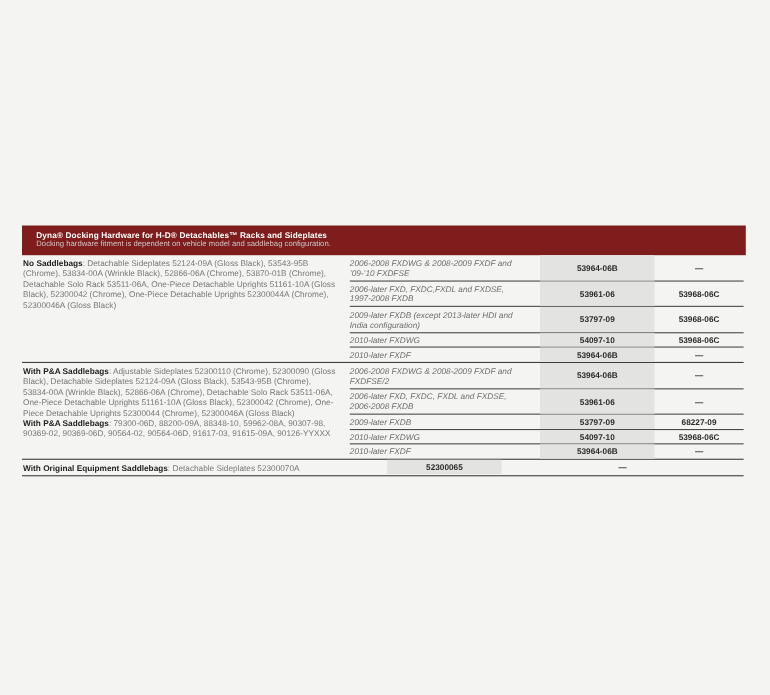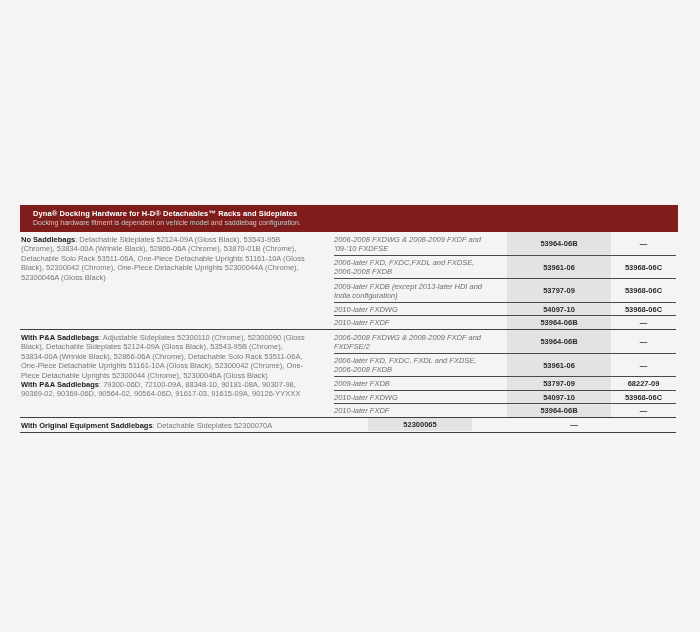--- a/index.html
+++ b/index.html
@@ -30,21 +30,20 @@
   }
   
   .tbl{
     position:absolute;left:20px;top:232px;
     width:656px;
   }
   .grp{
     display:flex;
     border-bottom:1px solid #3f3f3e;
     align-items:stretch;
-    gap:16px;
   }
   .desc{
     width:298px;box-sizing:border-box;
     padding:3px 10px 2px 1px;
     font-size:7.5px;line-height:9.4px;color:#79797 6;
     color:#787876;
   }
   .desc .seg{display:block;}
   .desc b{color:#1d1d1b;}
   .rows{
@@ -89,21 +88,21 @@
         <div class="desc">
           <span class="seg"><b>No Saddlebags</b><span>: Detachable Sideplates 52124-09A (Gloss Black), 53543-95B (Chrome), 53834-00A (Wrinkle Black), 52866-06A (Chrome), 53870-01B (Chrome), Detachable Solo Rack 53511-06A, One-Piece Detachable Uprights 51161-10A (Gloss Black), 52300042 (Chrome), One-Piece Detachable Uprights 52300044A (Chrome), 52300046A (Gloss Black)</span></span>
         </div>
         <div class="rows">
           <div class="row" style="height: 24px; border-bottom-color: rgb(74, 74, 73);">
             <div class="model">2006-2008 FXDWG &amp; 2008-2009 FXDF and ’09-’10 FXDFSE</div>
             <div class="part" style="background: rgb(227, 227, 225);">53964-06B</div>
             <div class="alt">—</div>
           </div>
           <div class="row" style="height: 23px; border-bottom-color: rgb(74, 74, 73);">
-            <div class="model">2006-later FXD, FXDC,FXDL and FXDSE, 2006-2008 FXDB</div>
+            <div class="model">2006-later FXD, FXDC,FXDL and FXDSE, 1997-2008 FXDB</div>
             <div class="part" style="background: rgb(227, 227, 225);">53961-06</div>
             <div class="alt">53968-06C</div>
           </div>
           <div class="row" style="height: 24px; border-bottom-color: rgb(74, 74, 73);">
             <div class="model">2009-later FXDB (except 2013-later HDI and India configuration)</div>
             <div class="part" style="background: rgb(227, 227, 225);">53797-09</div>
             <div class="alt">53968-06C</div>
           </div>
           <div class="row" style="height: 13px; border-bottom-color: rgb(74, 74, 73);">
             <div class="model">2010-later FXDWG</div>
@@ -113,21 +112,21 @@
           <div class="row" style="height: 13px; border-bottom-color: rgb(74, 74, 73);">
             <div class="model">2010-later FXDF</div>
             <div class="part" style="background: rgb(227, 227, 225);">53964-06B</div>
             <div class="alt">—</div>
           </div>
         </div>
       </div>
       <div class="grp" style="border-bottom-color: rgb(63, 63, 62);">
         <div class="desc">
           <span class="seg"><b>With P&amp;A Saddlebags</b><span>: Adjustable Sideplates 52300110 (Chrome), 52300090 (Gloss Black), Detachable Sideplates 52124-09A (Gloss Black), 53543-95B (Chrome), 53834-00A (Wrinkle Black), 52866-06A (Chrome), Detachable Solo Rack 53511-06A, One-Piece Detachable Uprights 51161-10A (Gloss Black), 52300042 (Chrome), One-Piece Detachable Uprights 52300044 (Chrome), 52300046A (Gloss Black)</span></span>
-          <span class="seg"><b>With P&amp;A Saddlebags</b><span>: 79300-06D, 72100-09A, 88348-10, 90181-08A, 90307-98, 90369-02, 90369-06D, 90564-02, 90564-06D, 91617-03, 91615-09A, 90126-YYXXX</span></span>
+          <span class="seg"><b>With P&amp;A Saddlebags</b><span>: 79300-06D, 88200-09A, 88348-10, 59962-08A, 90307-98, 90369-02, 90369-06D, 90564-02, 90564-06D, 91617-03, 91615-09A, 90126-YYXXX</span></span>
         </div>
         <div class="rows">
           <div class="row" style="height: 24px; border-bottom-color: rgb(74, 74, 73);">
             <div class="model">2006-2008 FXDWG &amp; 2008-2009 FXDF and FXDFSE/2</div>
             <div class="part" style="background: rgb(227, 227, 225);">53964-06B</div>
             <div class="alt">—</div>
           </div>
           <div class="row" style="height: 23px; border-bottom-color: rgb(74, 74, 73);">
             <div class="model">2006-later FXD, FXDC, FXDL and FXDSE, 2006-2008 FXDB</div>
             <div class="part" style="background: rgb(227, 227, 225);">53961-06</div>

